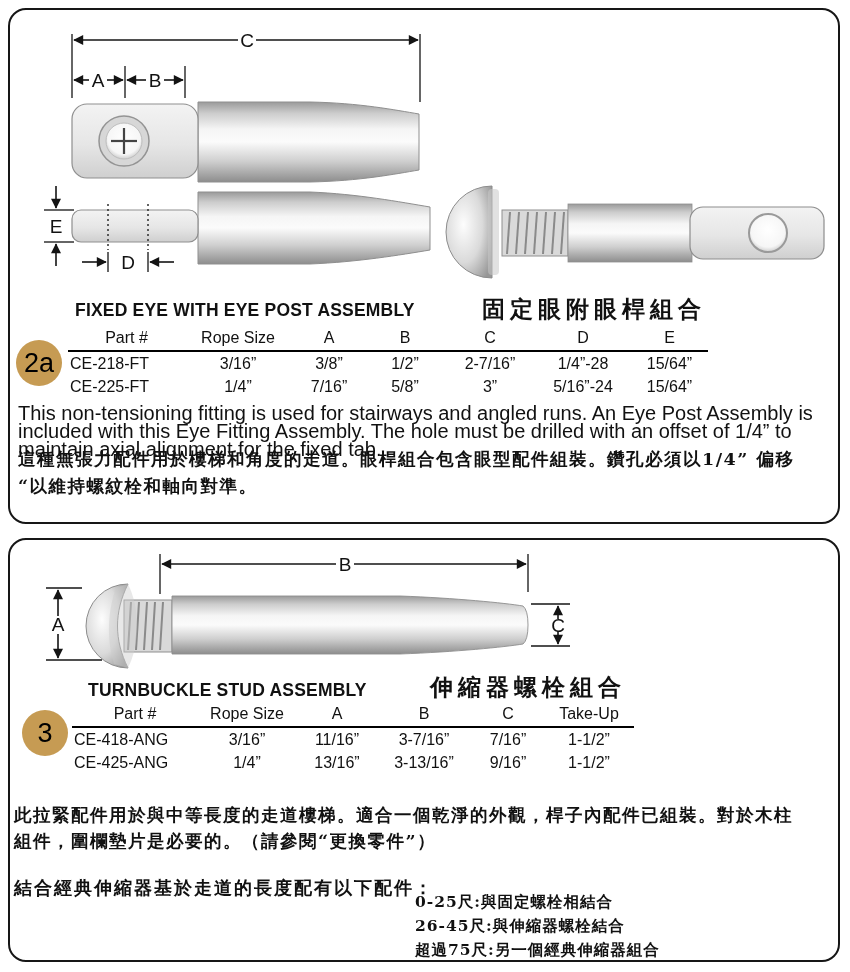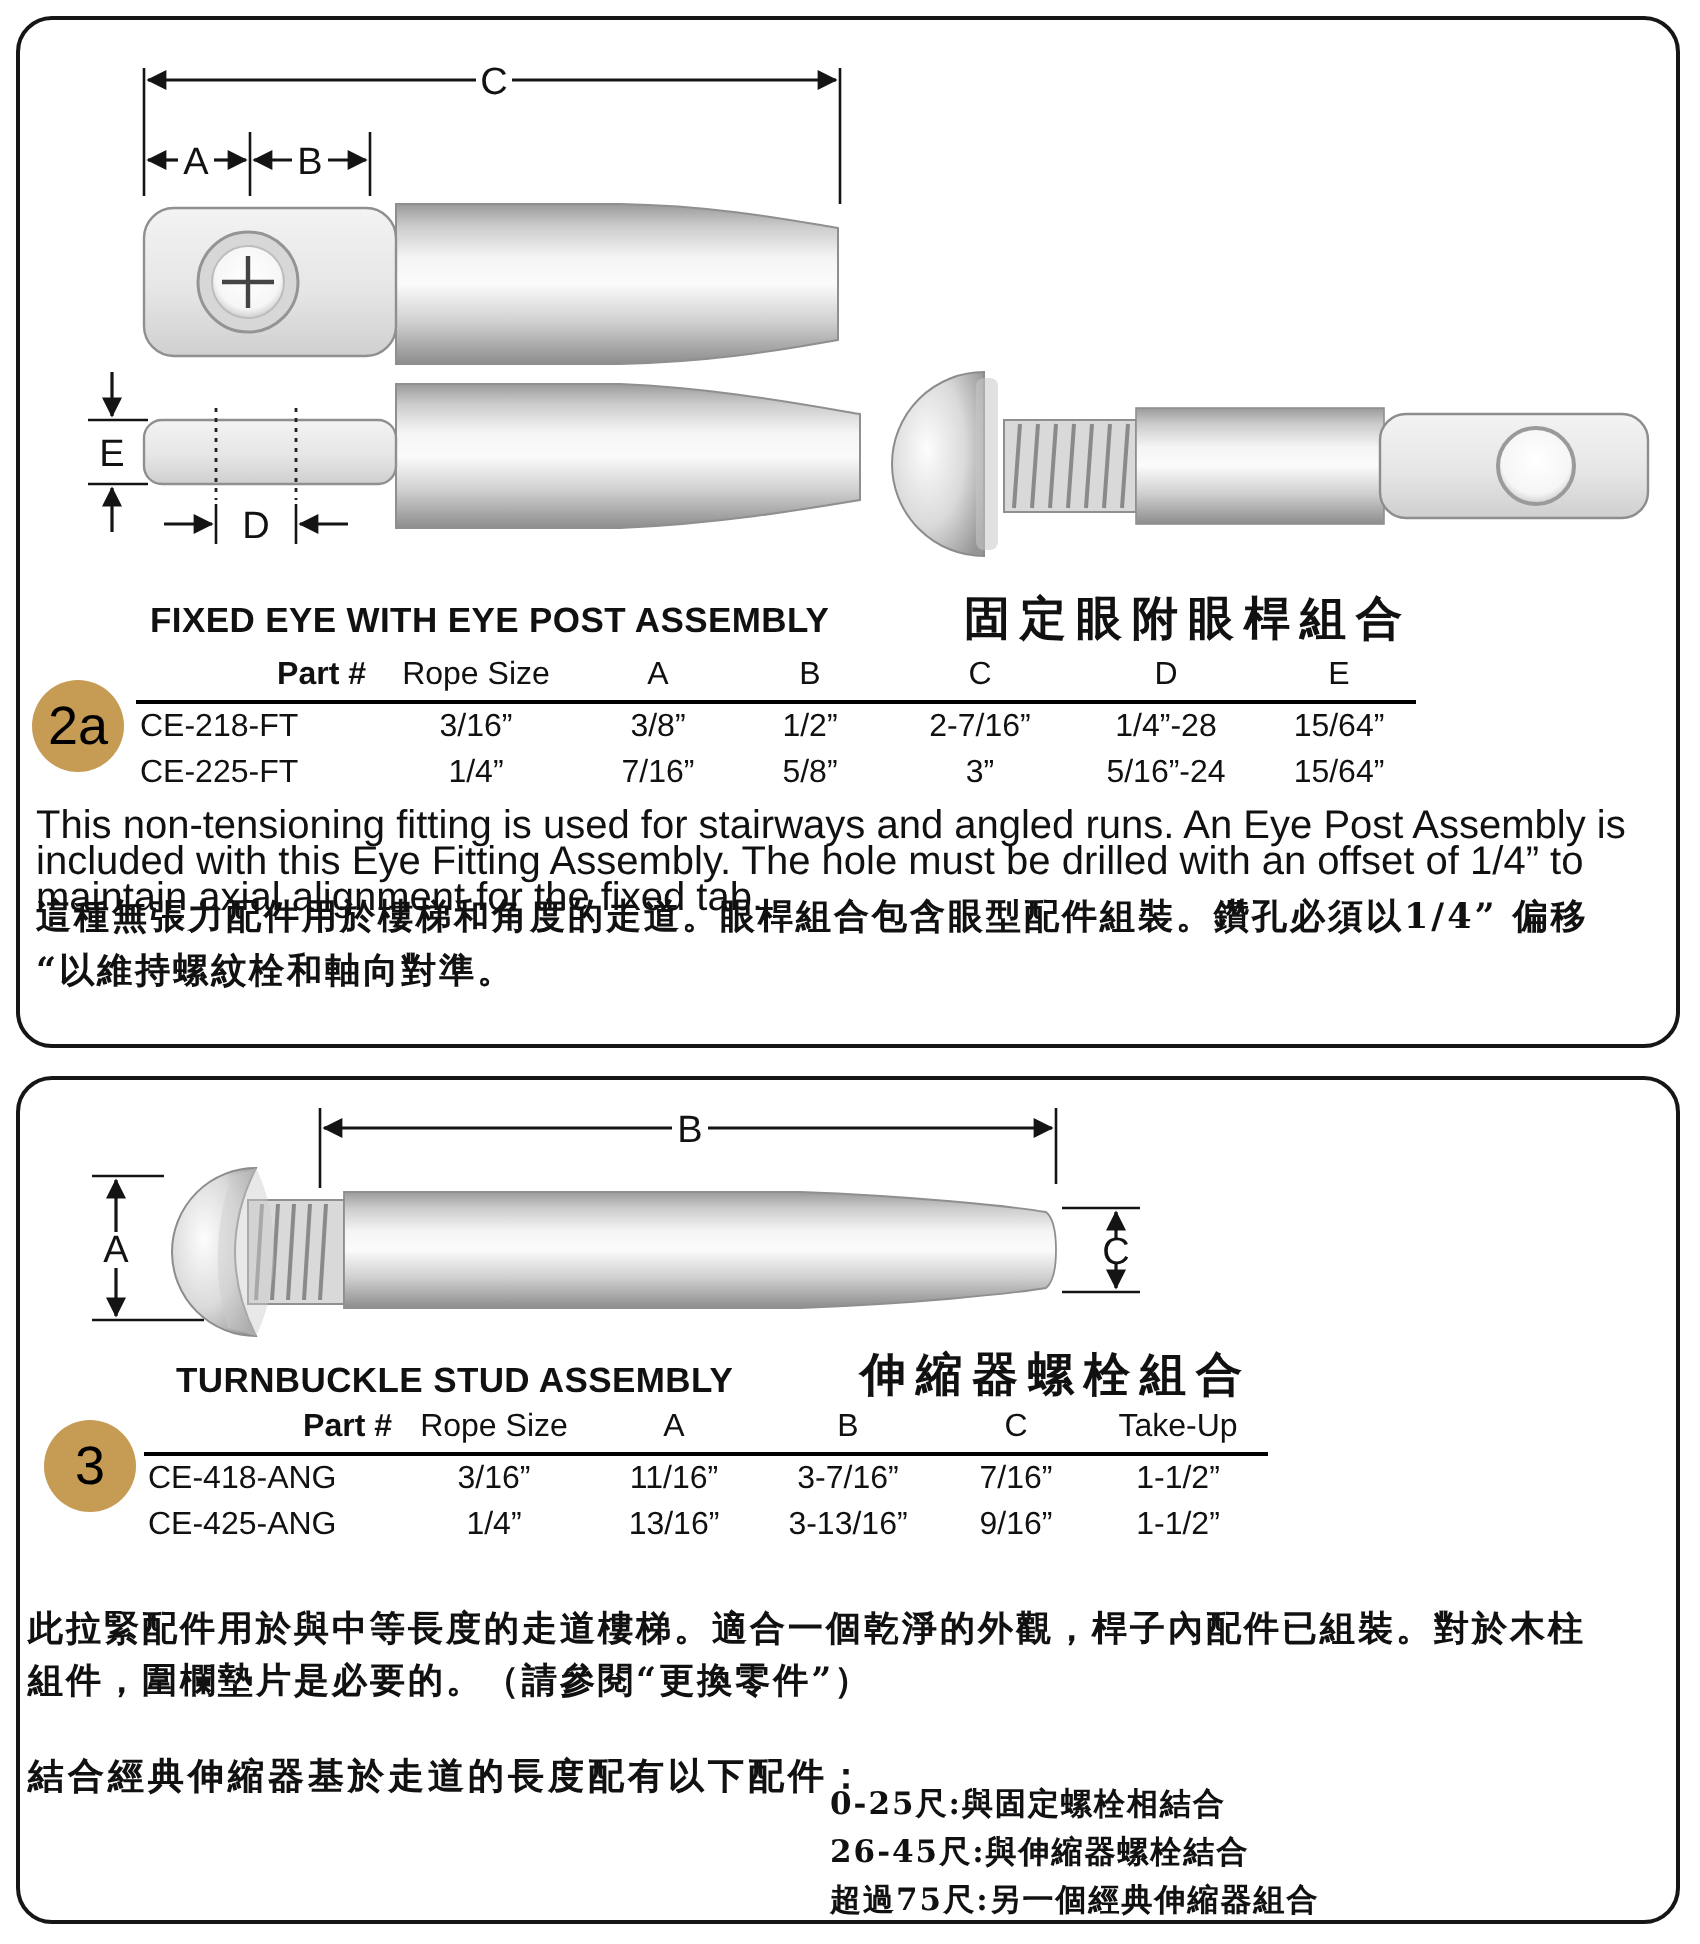--- a/index.html
+++ b/index.html
@@ -9,21 +9,21 @@
   #panel1{top:8px;height:512px;}
   #panel2{top:538px;height:420px;}
   .abs{position:absolute;}
   .badge{width:46px;height:46px;border-radius:50%;background:var(--badge,#c69b53);
          display:flex;align-items:center;justify-content:center;
          font-size:27px;color:#000000;}
   .title-en{font-weight:bold;font-size:17.5px;letter-spacing:.2px;white-space:nowrap;}
   .title-zh{font-family:Liberation Mono, monospace;font-weight:bold;font-size:23px;letter-spacing:5px;white-space:nowrap;}
   table.parts{border-collapse:collapse;table-layout:fixed;font-size:16px;}
   table.parts th{font-weight:normal;text-align:center;border-bottom:2px solid #000;padding:1px 0 3px 0;}
-  table.parts th:first-child{text-align:right;padding-left:2px;font-weight:bold;}
+  table.parts th:first-child{text-align:center;padding-left:2px;}
   table.parts td{text-align:center;padding:2.5px 0;}
   table.parts td:first-child{text-align:left;padding-left:2px;}
   .desc-en{font-size:20px;line-height:18px;}
   .desc-zh{font-family:"DejaVu Serif",serif;font-weight:bold;font-size:17.5px;line-height:27px;letter-spacing:1.5px;}
   .combine-en{font-size:14.6px;}
   .combine-zh{font-family:"DejaVu Serif",serif;font-weight:bold;font-size:18px;letter-spacing:2px;}
   .rule-en{font-size:14.6px;line-height:18px;white-space:nowrap;}
   .rule-en b{font-weight:bold;}
   .rule-zh{font-family:"DejaVu Serif",serif;font-weight:bold;font-size:15.5px;line-height:24px;letter-spacing:1px;white-space:nowrap;}
   svg text{font-family:"Liberation Sans",sans-serif;font-size:19px;fill:#121212;}

